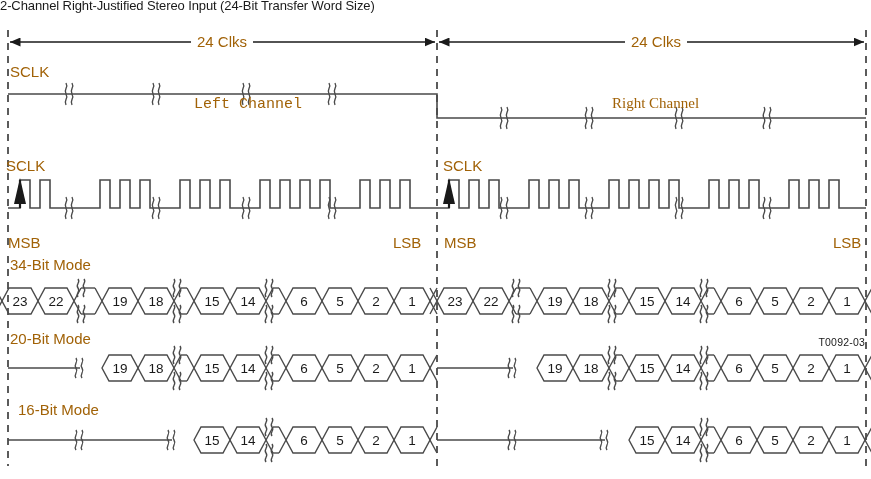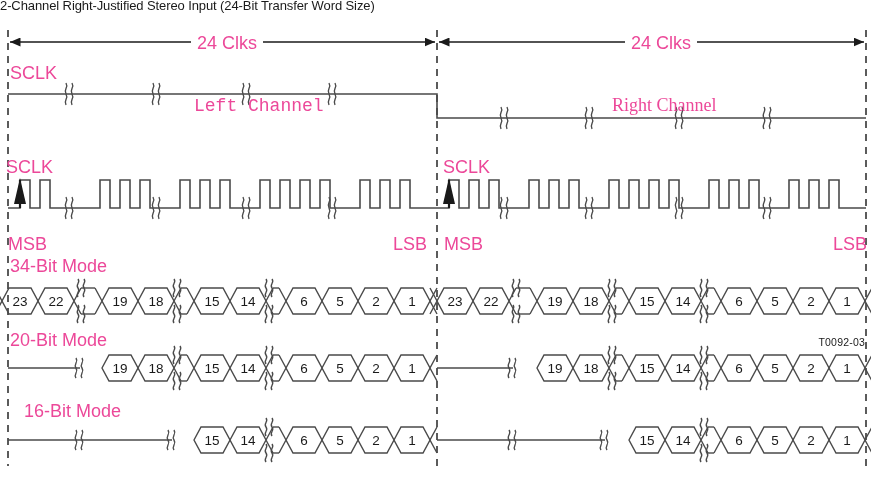--- a/index.html
+++ b/index.html
@@ -15,23 +15,23 @@
     position:absolute;
     left:0px;top:-2px;
     font-size:13px;
     letter-spacing:-0.1px;
     white-space:nowrap;
     color:#1a1a1a;
   }
 
   .lbl{
     position:absolute;
-    font-size:18px;
+    font-size:15px;
     white-space:nowrap;
-    color:#ec4899;
+    color:#a16207;
   }
 
   .docid{
     position:absolute;
     right:6px;bottom:4px;
     font-size:10.5px;
     color:#1a1a1a;
     letter-spacing:0.2px;
   }
 
@@ -333,19 +333,19 @@
   <div class="lbl" style="left:194px;top:96px;font-family:Liberation Mono, monospace;">Left Channel</div>
   <div class="lbl" style="left:612px;top:95px;font-family:Liberation Serif, serif;">Right Channel</div>
 
   <div class="lbl" style="left:8px;top:234px;">MSB</div>
   <div class="lbl" style="left:393px;top:234px;">LSB</div>
   <div class="lbl" style="left:444px;top:234px;">MSB</div>
   <div class="lbl" style="left:833px;top:234px;">LSB</div>
 
   <div class="lbl" style="left:10px;top:256px;">34-Bit Mode</div>
   <div class="lbl" style="left:10px;top:330px;">20-Bit Mode</div>
-  <div class="lbl" style="left:24px;top:401px;">16-Bit Mode</div>
+  <div class="lbl" style="left:18px;top:401px;">16-Bit Mode</div>
 
   <div class="lbl" style="left:191px;top:33px;background:#fff;padding:0 6px;">24 Clks</div>
   <div class="lbl" style="left:625px;top:33px;background:#fff;padding:0 6px;">24 Clks</div>
 
   <div class="docid">T0092-03</div>
 </div>
 
 </body></html>

